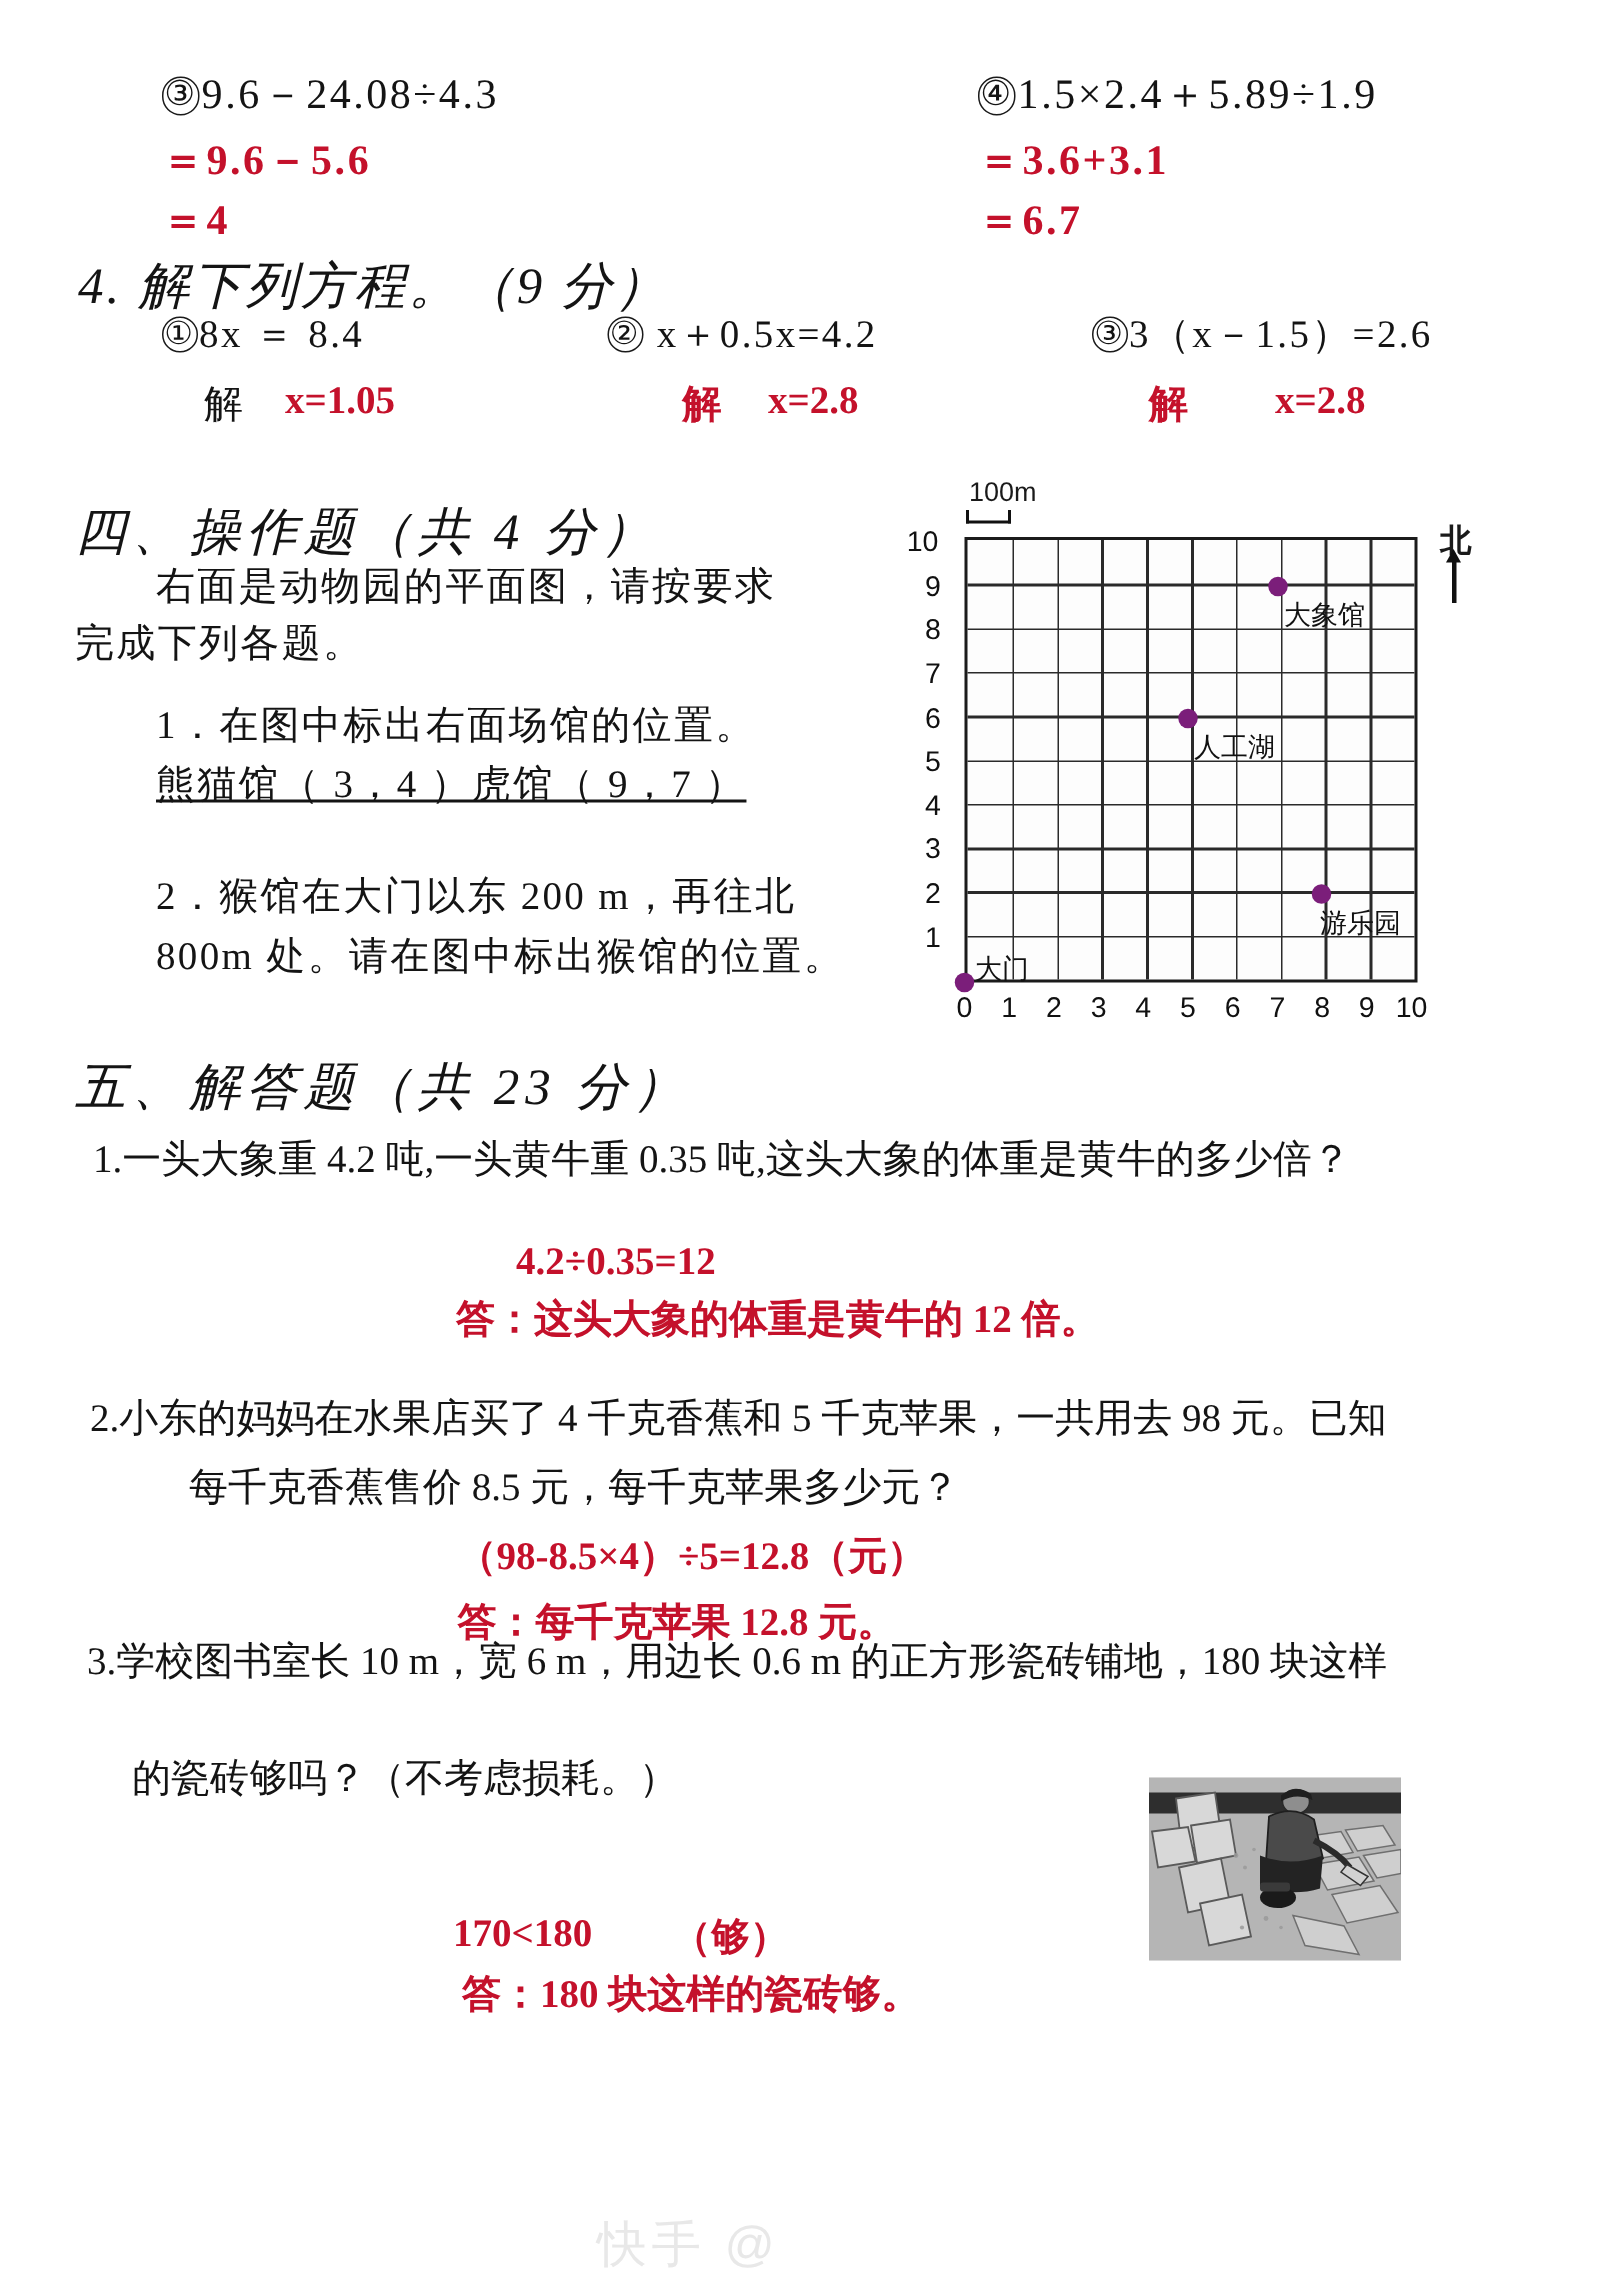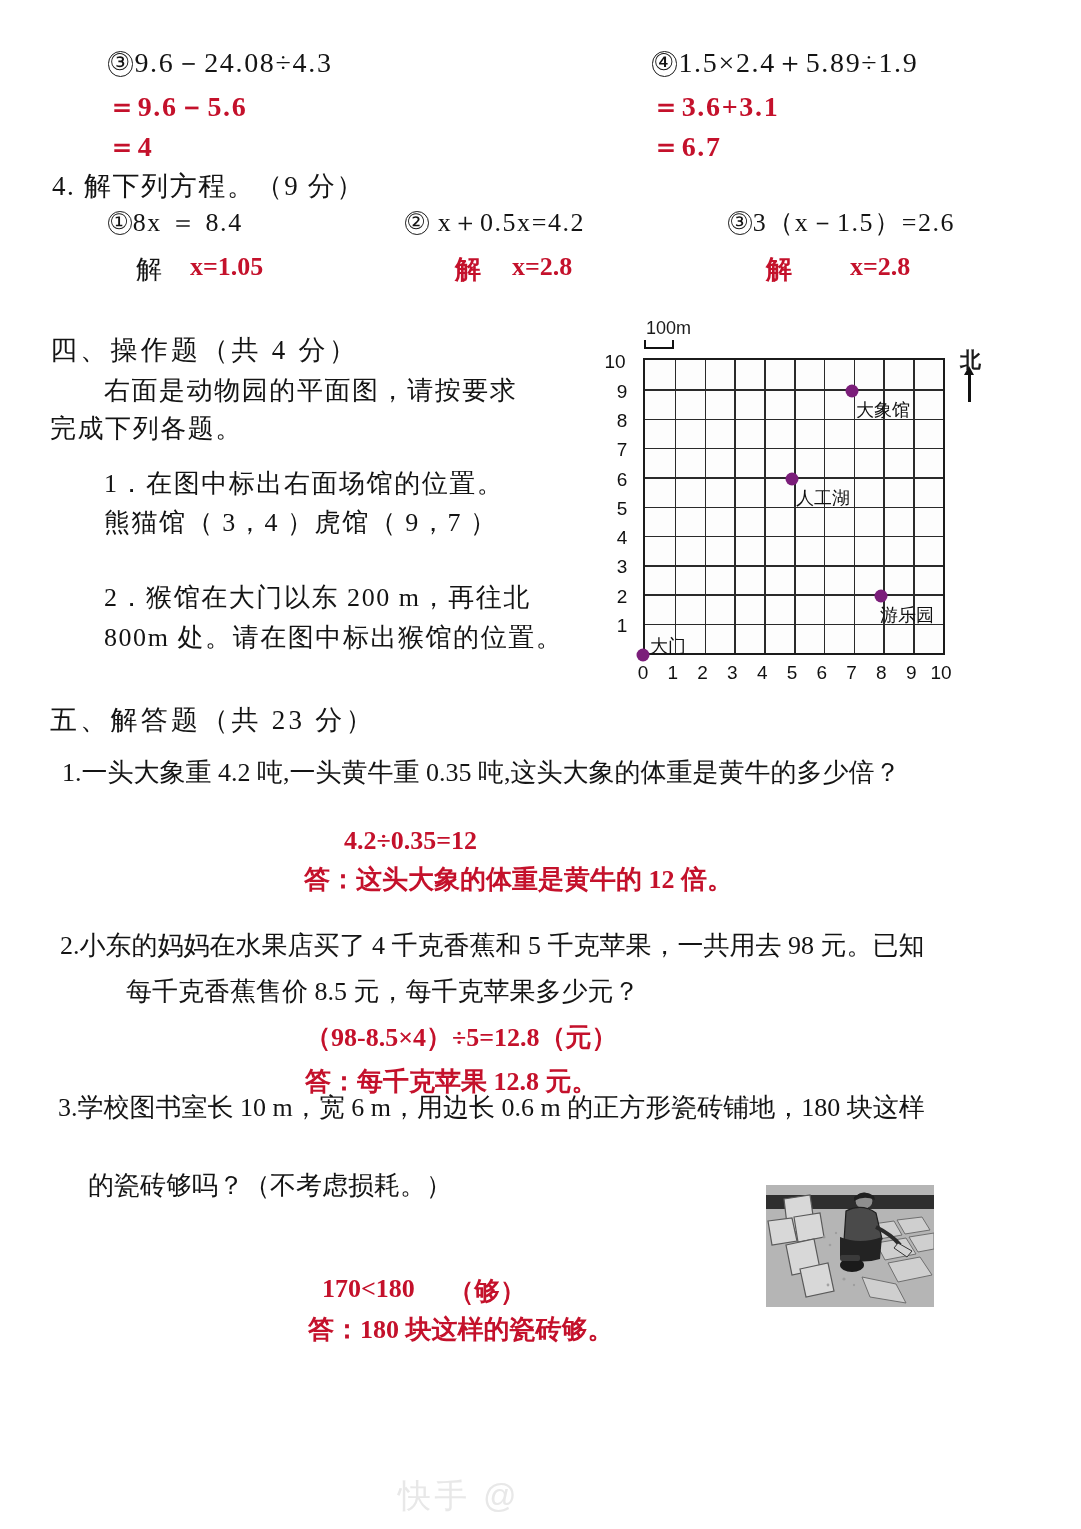--- a/index.html
+++ b/index.html
@@ -18,21 +18,21 @@
   .page {
     position: absolute;
     inset: 0;
     width: 1081px;
     height: 1529px;
   }
   .abs { position: absolute; white-space: pre; }
   .red { color: #C4112B; font-weight: bold; }
   .blk { color: #141414; }
   .t26 { font-size: 26px; }
-  .t27 { font-size: 27px; }
+  .t27 { font-size: 34px; font-style: italic; }
   .t28 { font-size: 28px; }
 
   .wide { letter-spacing: 0.06em; }
   .wider { letter-spacing: 0.12em; }
 
   
   #map-figure {
     position: absolute;
     left: 608px;
     top: 318px;
@@ -181,21 +181,21 @@
   <div class="abs t26 red" style="left:512px; top:252px;">x=2.8</div>
 
   <div class="abs t26 blk wide" style="left:728px; top:205px;"><span class="circnum">③</span><span>3（x－1.5）=2.6</span></div>
   <div class="abs t26 red" style="left:766px; top:252px;">解</div>
   <div class="abs t26 red" style="left:850px; top:252px;">x=2.8</div>
 
   <div class="abs t27 blk wider" style="left:50px; top:332px;">四、操作题（共 4 分）</div>
   <div class="abs t26 blk wide" style="left:104px; top:373px;">右面是动物园的平面图，请按要求</div>
   <div class="abs t26 blk wide" style="left:50px; top:411px;">完成下列各题。</div>
   <div class="abs t26 blk wide" style="left:104px; top:466px;">1．在图中标出右面场馆的位置。</div>
-  <div class="abs t26 blk wide" style="left:104px; top:505px;">熊猫馆（ 3，4 ）虎馆（ 9，7 ）</div>
+  <div class="abs t26 blk wide" style="left:104px; top:505px;text-decoration:underline;">熊猫馆（ 3，4 ）虎馆（ 9，7 ）</div>
   <div class="abs t26 blk wide" style="left:104px; top:580px;">2．猴馆在大门以东 200 m，再往北</div>
   <div class="abs t26 blk wide" style="left:104px; top:620px;">800m 处。请在图中标出猴馆的位置。</div>
 
   <div id="map-figure">
 
     <div class="scalebar-text">100m</div>
     <div class="scalebar-bracket"></div>
 
     <div class="north-label">北</div>
     <div class="north-arrow"></div>
@@ -265,21 +265,21 @@
   <div class="abs t26 red" style="left:344px; top:826px;">4.2÷0.35=12</div>
   <div class="abs t26 red" style="left:304px; top:862px;">答：这头大象的体重是黄牛的 12 倍。</div>
 
   <div class="abs t26 blk" style="left:60px; top:928px;"><span>2.</span><span>小东的妈妈在水果店买了 4 千克香蕉和 5 千克苹果，一共用去 98 元。已知</span></div>
   <div class="abs t26 blk" style="left:126px; top:974px;">每千克香蕉售价 8.5 元，每千克苹果多少元？</div>
   <div class="abs t26 red" style="left:305px; top:1020px;">（98-8.5×4）÷5=12.8（元）</div>
   <div class="abs t26 red" style="left:305px; top:1064px;">答：每千克苹果 12.8 元。</div>
 
   <div class="abs t26 blk" style="left:58px; top:1090px;text-align:center;"><span>3.</span><span>学校图书室长 10 m，宽 6 m，用边长 0.6 m 的正方形瓷砖铺地，180 块这样</span></div>
   <div class="abs t26 blk" style="left:88px; top:1168px;">的瓷砖够吗？（不考虑损耗。）</div>
-  <div class="abs t26 red" style="left:302px; top:1274px;margin-left:20px;">170&lt;180</div>
+  <div class="abs t26 red" style="left:302px; top:1274px;">170&lt;180</div>
   <div class="abs t26 red" style="left:448px; top:1274px;">（够）</div>
   <div class="abs t26 red" style="left:308px; top:1312px;">答：180 块这样的瓷砖够。</div>
 
   <div id="tile-photo">
     <svg width="168" height="122" viewBox="0 0 168 122">
       <rect x="0" y="0" width="168" height="122" fill="#b5b5b5"></rect>
       <rect x="0" y="10" width="168" height="14" fill="#2e2e2e"></rect>
 
       <g fill="#cfcfcf" stroke="#6f6f6f" stroke-width="1">
         <polygon points="100,40 128,36 136,50 108,55"></polygon>

